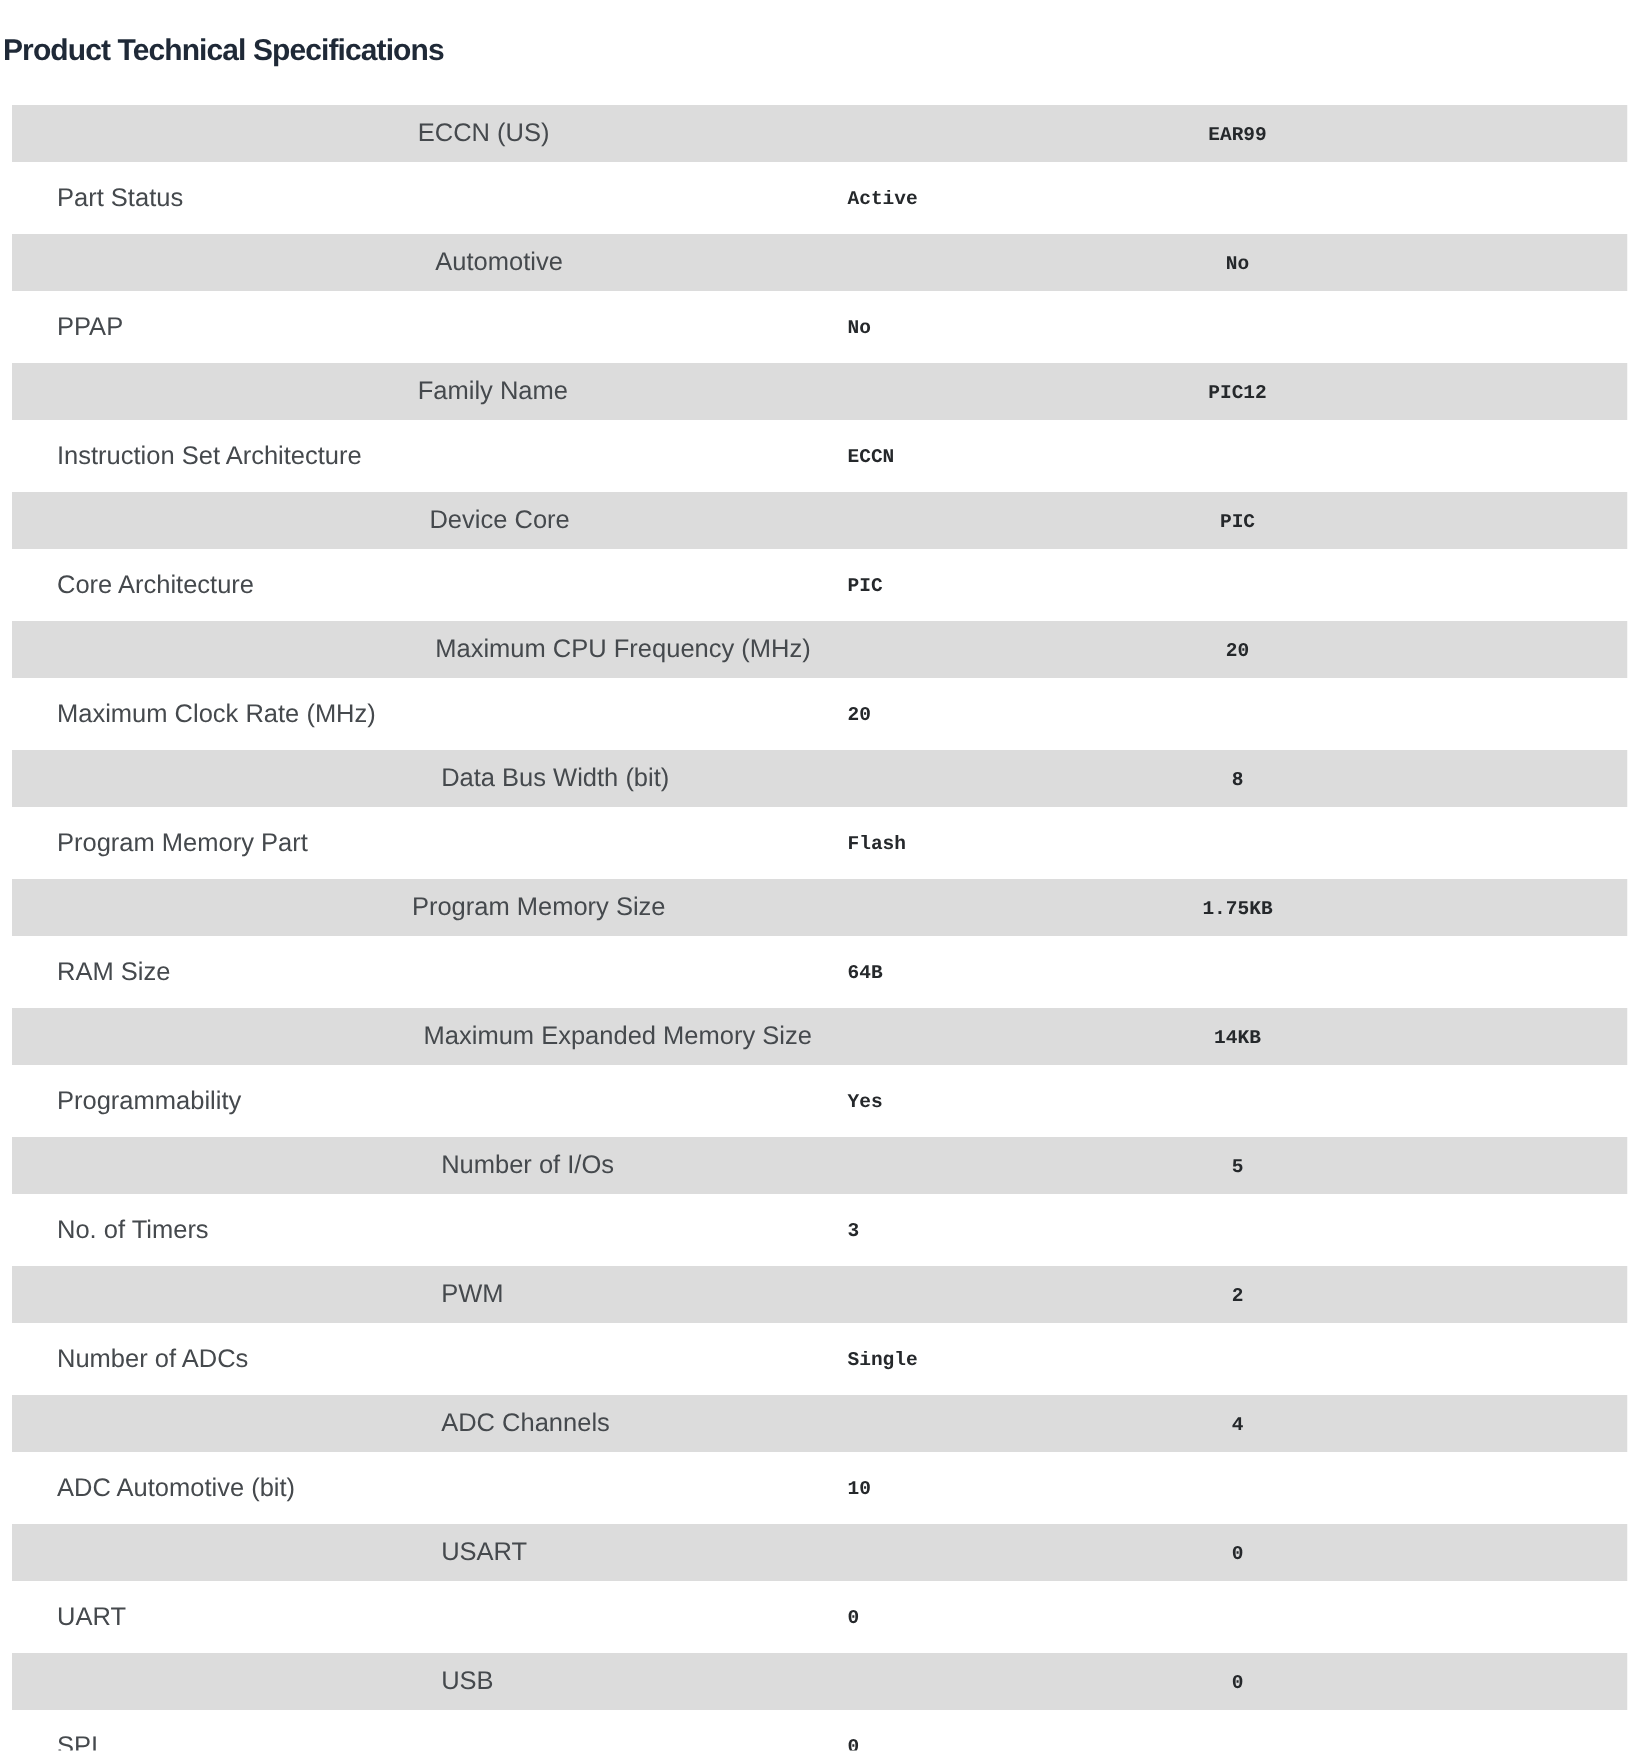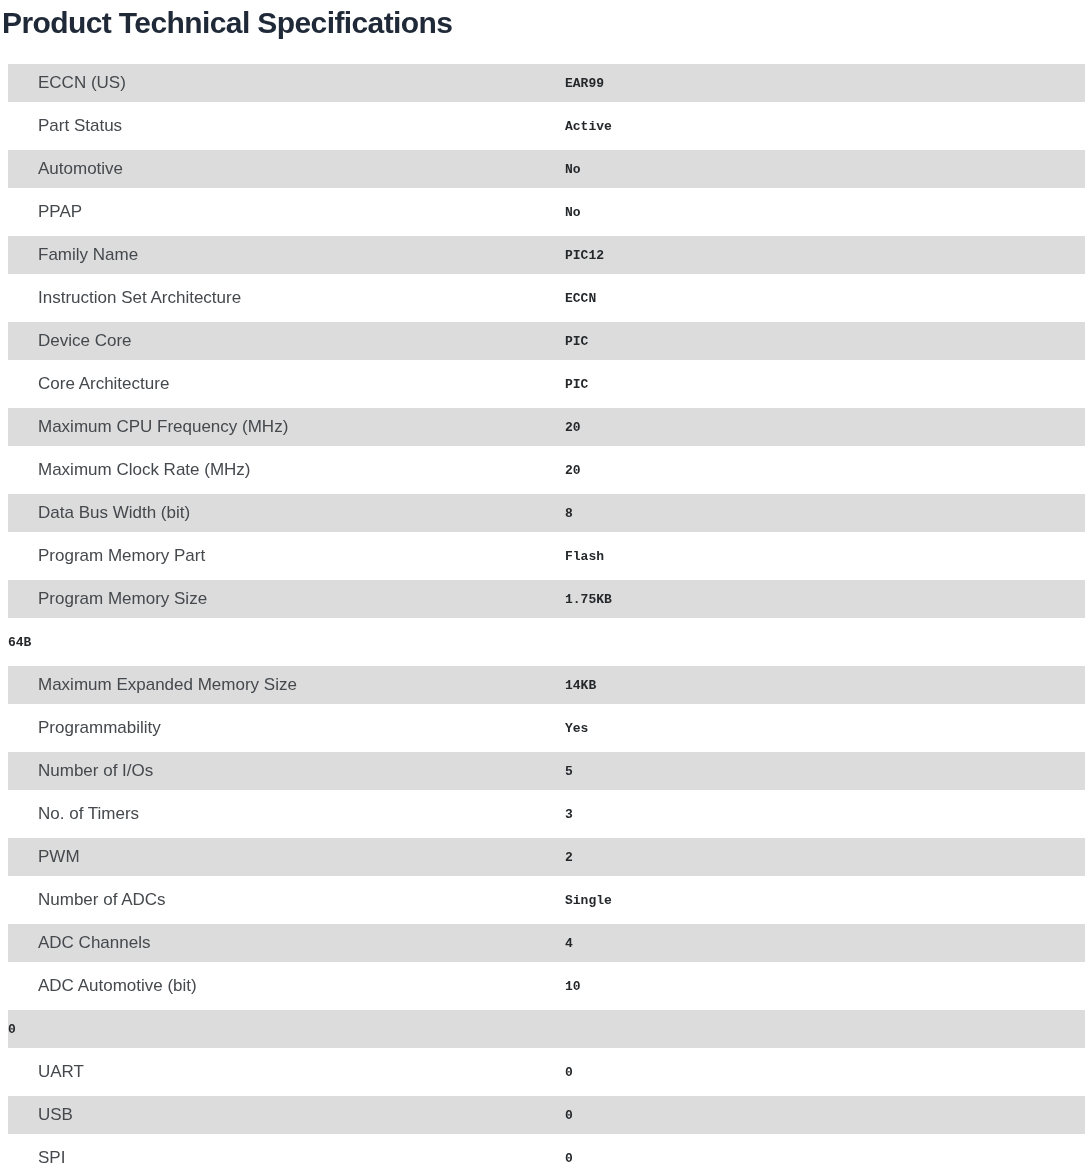--- a/index.html
+++ b/index.html
@@ -13,40 +13,41 @@
   html, body {
     margin: 0;
     padding: 0;
     background: #ffffff;
     width: 1085px;
     height: 1167px;
     overflow: hidden;
     font-family: "Liberation Sans", sans-serif;
   }
   .page-title {
-    font-size: 30px;
+    font-size: 20px;
     line-height: 1;
     font-weight: 700;
     letter-spacing: -0.6px;
     color: var(--title-color);
-    margin: 8px 0 0 2px;
+    margin: 24px 0 0 2px;
   }
   .spec-table {
     margin: 26px 0 0 8px;
     width: 1077px;
   }
   .row {
     display: flex;
     align-items: center;
     height: 38px;
     margin-bottom: 5px;
     background: var(--row-bg);
   }
   .row.alt {
     background: var(--row-alt-bg);
+    justify-content: center;
   }
   .cell-label {
     width: 557px;
     padding-left: 30px;
     font-size: 17px;
     font-weight: 400;
     color: var(--label-color);
     white-space: nowrap;
     overflow: hidden;
   }
@@ -123,20 +124,21 @@
     <span class="cell-label">Program Memory Part</span>
     <span class="cell-value">Flash</span>
   </div>
 
   <div class="row alt">
     <span class="cell-label">Program Memory Size</span>
     <span class="cell-value">1.75KB</span>
   </div>
 
   <div class="row">
+    <span class="cell-label">RAM Size</span>
     <span class="cell-value">64B</span>
   </div>
 
   <div class="row alt">
     <span class="cell-label">Maximum Expanded Memory Size</span>
     <span class="cell-value">14KB</span>
   </div>
 
   <div class="row">
     <span class="cell-label">Programmability</span>
@@ -167,20 +169,21 @@
     <span class="cell-label">ADC Channels</span>
     <span class="cell-value">4</span>
   </div>
 
   <div class="row">
     <span class="cell-label">ADC Automotive (bit)</span>
     <span class="cell-value">10</span>
   </div>
 
   <div class="row alt">
+    <span class="cell-label">USART</span>
     <span class="cell-value">0</span>
   </div>
 
   <div class="row">
     <span class="cell-label">UART</span>
     <span class="cell-value">0</span>
   </div>
 
   <div class="row alt">
     <span class="cell-label">USB</span>

